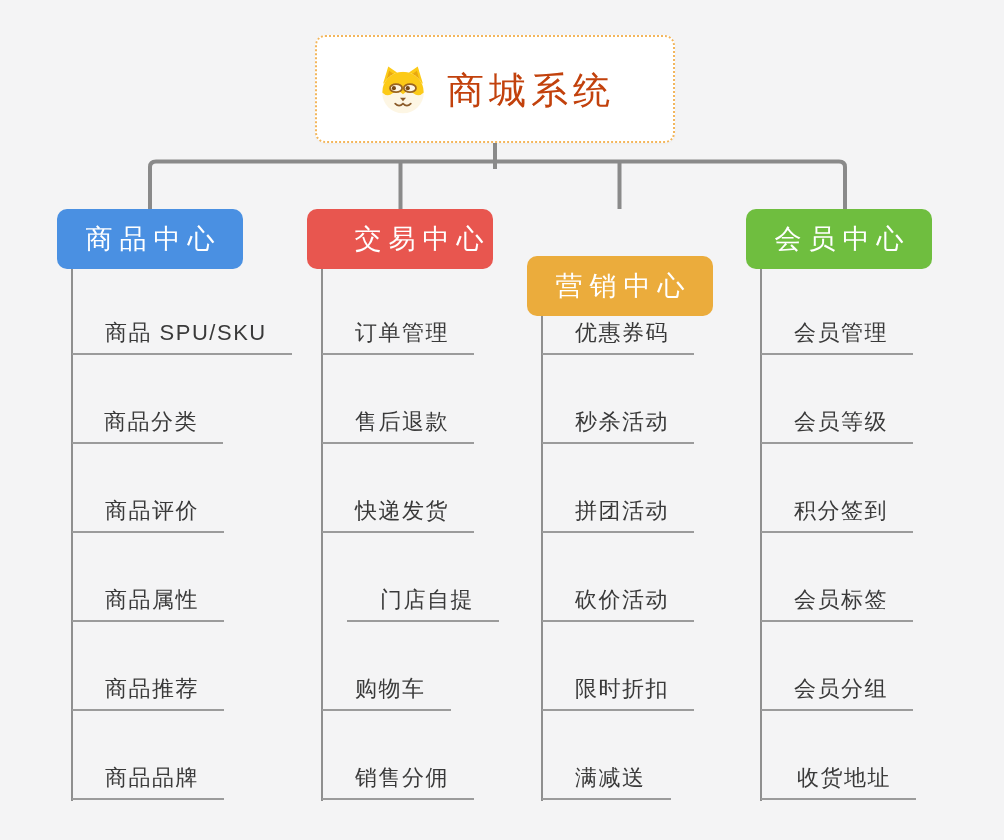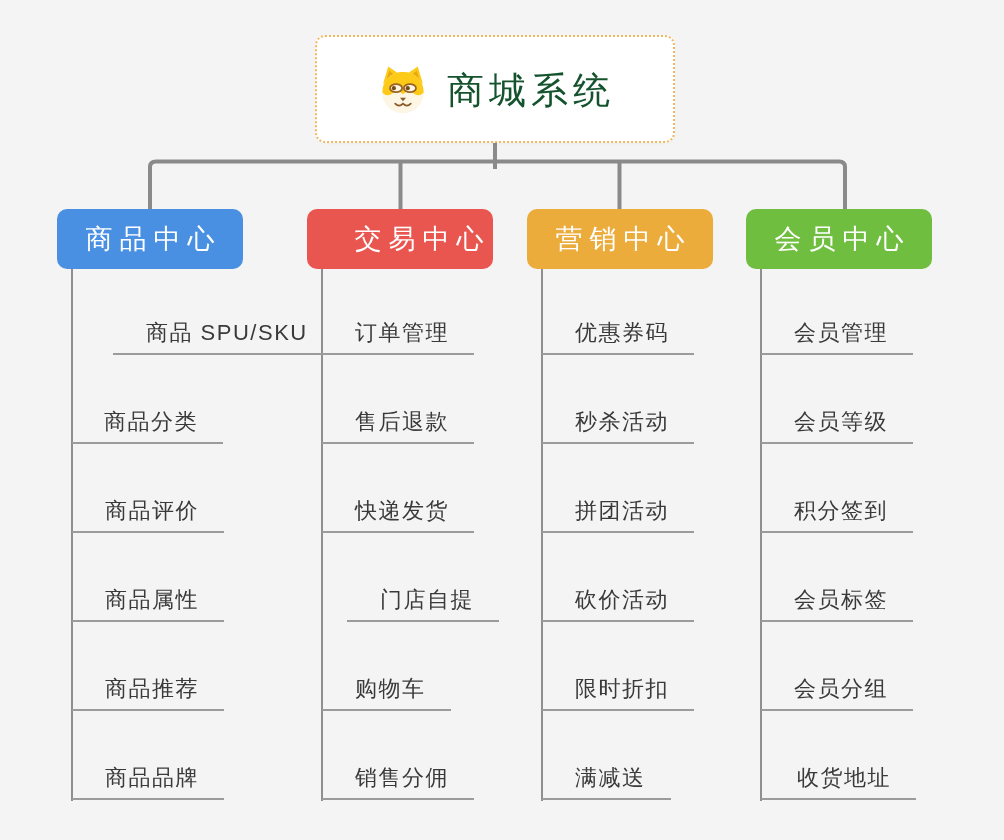--- a/index.html
+++ b/index.html
@@ -123,28 +123,28 @@
         <ellipse cx="24" cy="29" rx="7" ry="4.6" fill="#fdf6e4" stroke="#9a6420" stroke-width="2"></ellipse>
         <circle cx="21.5" cy="29" r="2.4" fill="#7a4a14"></circle>
         <ellipse cx="40" cy="29" rx="7" ry="4.6" fill="#fdf6e4" stroke="#9a6420" stroke-width="2"></ellipse>
         <circle cx="37.5" cy="29" r="2.4" fill="#7a4a14"></circle>
       </g>
 
       <path d="M28.5 40 h7 l-3.5 4.2 z" fill="#8a5a28"></path>
 
       <path d="M23 47 Q27.5 51.5 32 47 Q36.5 51.5 41 47" fill="none" stroke="#8a5a28" stroke-width="2" stroke-linecap="round"></path>
     </svg>
-    <div class="root-label" style="color: #14532d; text-align: right;">商城系统</div>
+    <div class="root-label" style="color: #c2410c; text-align: right;">商城系统</div>
   </div>
 
   <div class="branch-col c0">
     <div class="branch-node" style="background: rgb(74, 144, 226);">商品中心</div>
     <ul class="children">
         <li>
-          <span style="border-bottom-color: rgb(155, 155, 155); margin-left: 41px;">商品 SPU/SKU</span>
+          <span style="border-bottom-color: rgb(155, 155, 155);">商品 SPU/SKU</span>
         </li>
         <li>
           <span style="border-bottom-color: rgb(155, 155, 155); padding-left: 32px;">商品分类</span>
         </li>
         <li>
           <span style="border-bottom-color: rgb(155, 155, 155);">商品评价</span>
         </li>
         <li>
           <span style="border-bottom-color: rgb(155, 155, 155);">商品属性</span>
         </li>
@@ -173,21 +173,21 @@
         </li>
         <li>
           <span style="border-bottom-color: rgb(155, 155, 155);">购物车</span>
         </li>
         <li>
           <span style="border-bottom-color: rgb(155, 155, 155);">销售分佣</span>
         </li>
       </ul>
   </div>
   <div class="branch-col c2">
-    <div class="branch-node" style="background: rgb(235, 172, 60);">营销中心</div>
+    <div class="branch-node" style="background: rgb(235, 172, 60); margin-top: 47px;">营销中心</div>
     <ul class="children">
         <li>
           <span style="border-bottom-color: rgb(155, 155, 155);">优惠券码</span>
         </li>
         <li>
           <span style="border-bottom-color: rgb(155, 155, 155);">秒杀活动</span>
         </li>
         <li>
           <span style="border-bottom-color: rgb(155, 155, 155);">拼团活动</span>
         </li>

